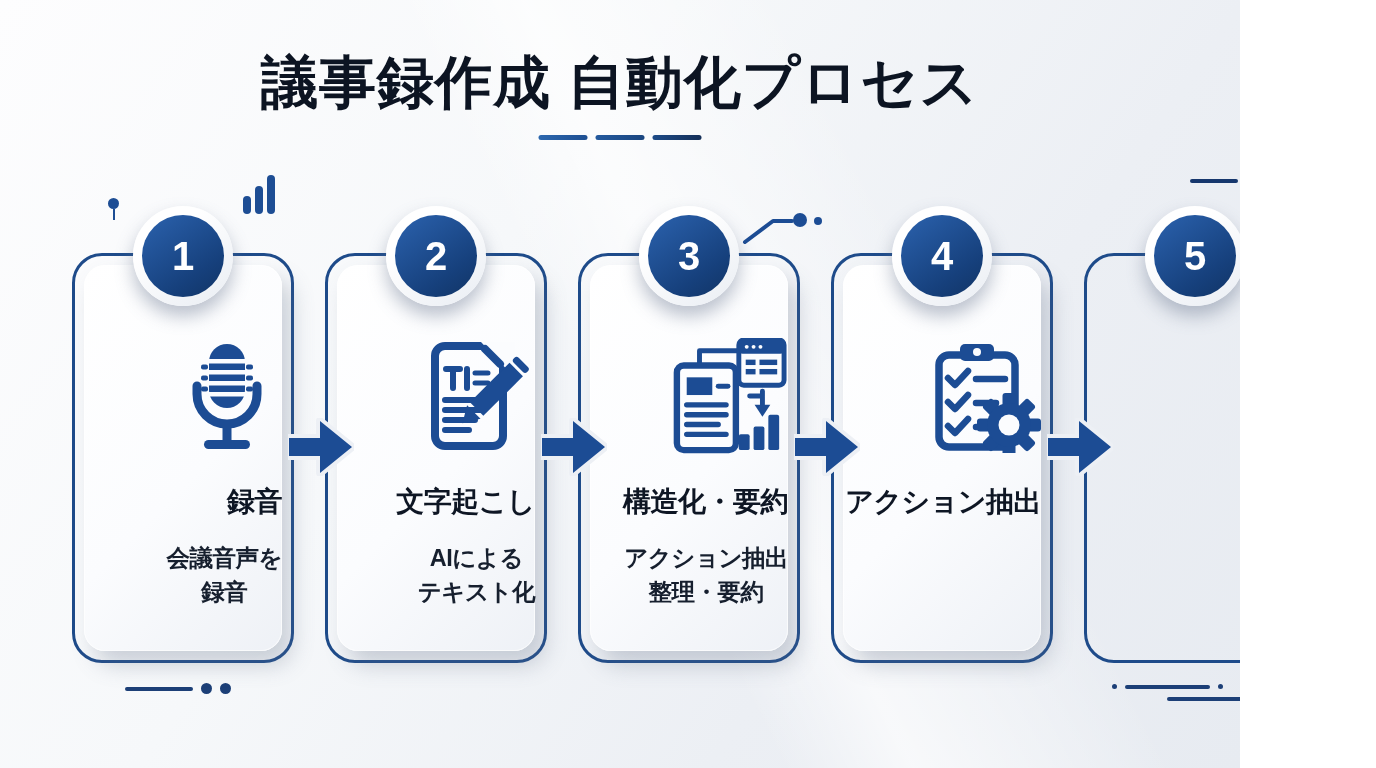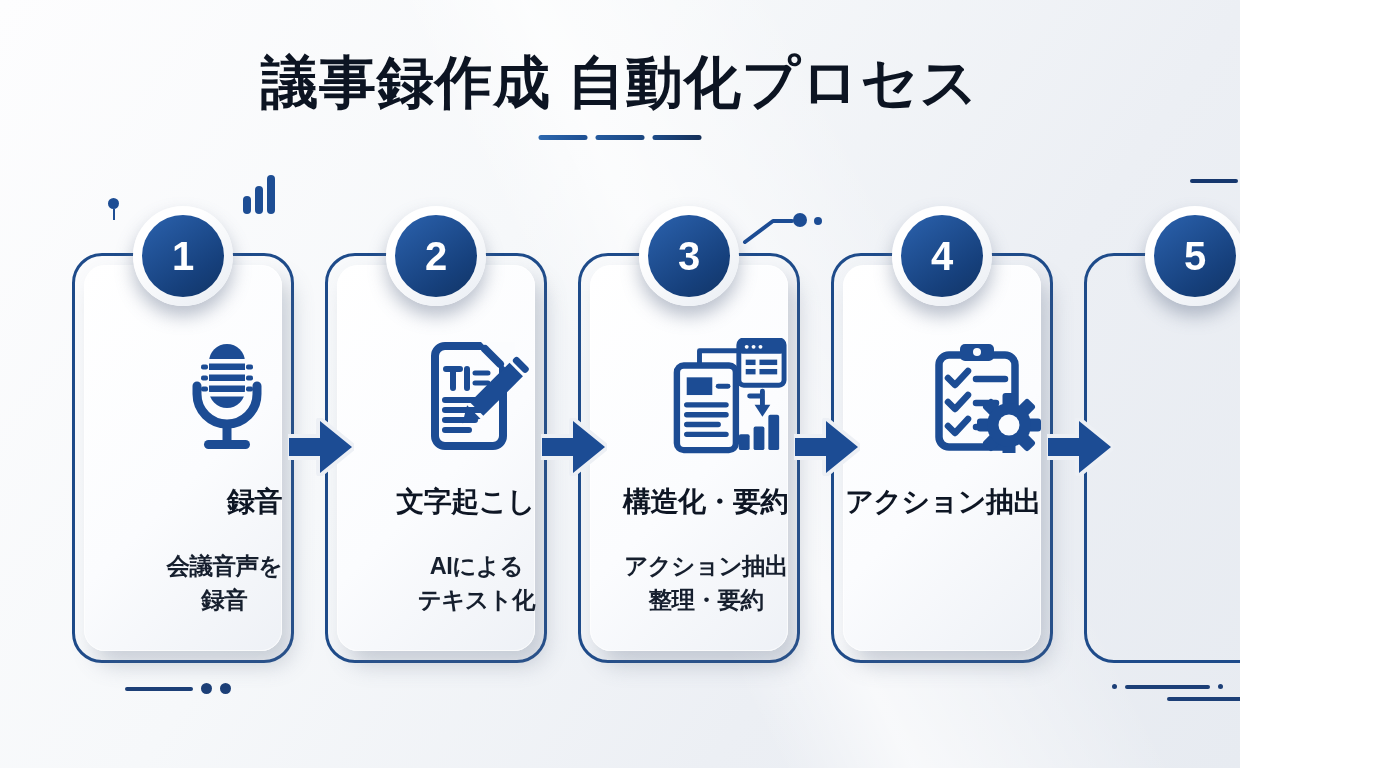--- a/index.html
+++ b/index.html
@@ -43,21 +43,21 @@
     background:linear-gradient(145deg,#2b62ae 0%,#16407c 70%,#113465 100%);
     display:flex;align-items:center;justify-content:center;
     color:#ffffff;font-size:40px;font-weight:800;
   }
   .icon-box{height:124px;display:flex;align-items:center;justify-content:center;}
   .step-title{
     margin-top:24px;font-size:28px;font-weight:800;letter-spacing:-0.5px;
     color:#0e1624;text-align:center;white-space:nowrap;
   }
   .step-desc{
-    margin-top:28px;font-size:23.5px;font-weight:700;line-height:1.45;letter-spacing:-0.5px;
+    margin-top:20px;font-size:23.5px;font-weight:700;line-height:1.45;letter-spacing:-0.5px;
     color:#161f2e;text-align:center;white-space:pre-line;
   }
 
   
   .flow-arrow{position:absolute;top:418px;width:66px;height:58px;z-index:4;}
   .arrow-1{left:288px;} .arrow-2{left:541px;} .arrow-3{left:794px;} .arrow-4{left:1047px;}
 
   
   .deco{position:absolute;}
   .dot-pin{left:108px;top:198px;width:11px;height:11px;border-radius:50%;background:#1d4d94;}

